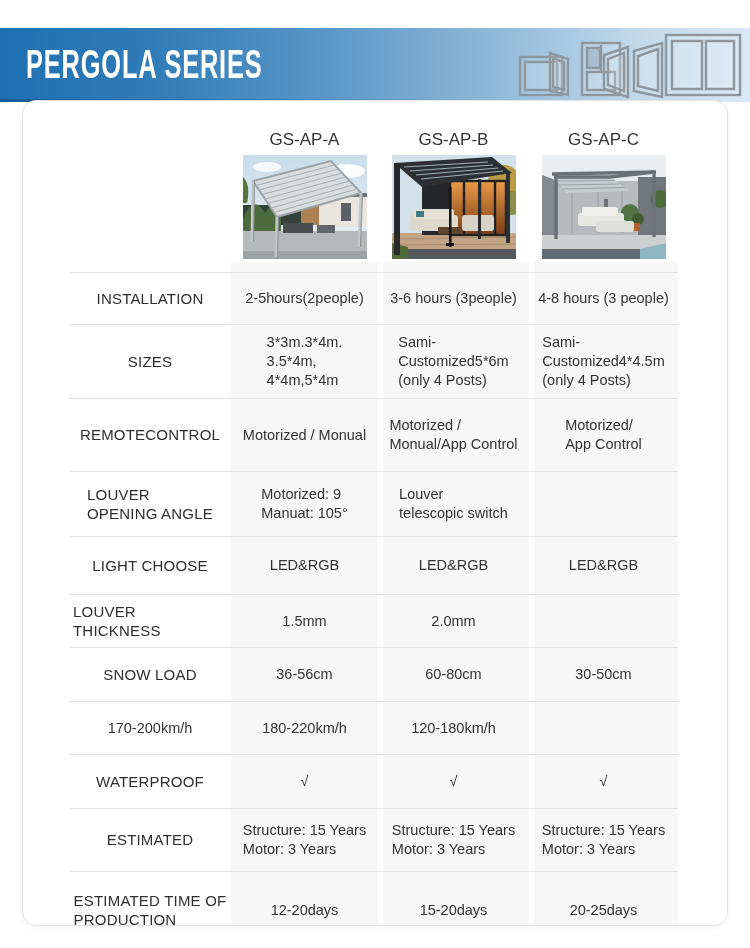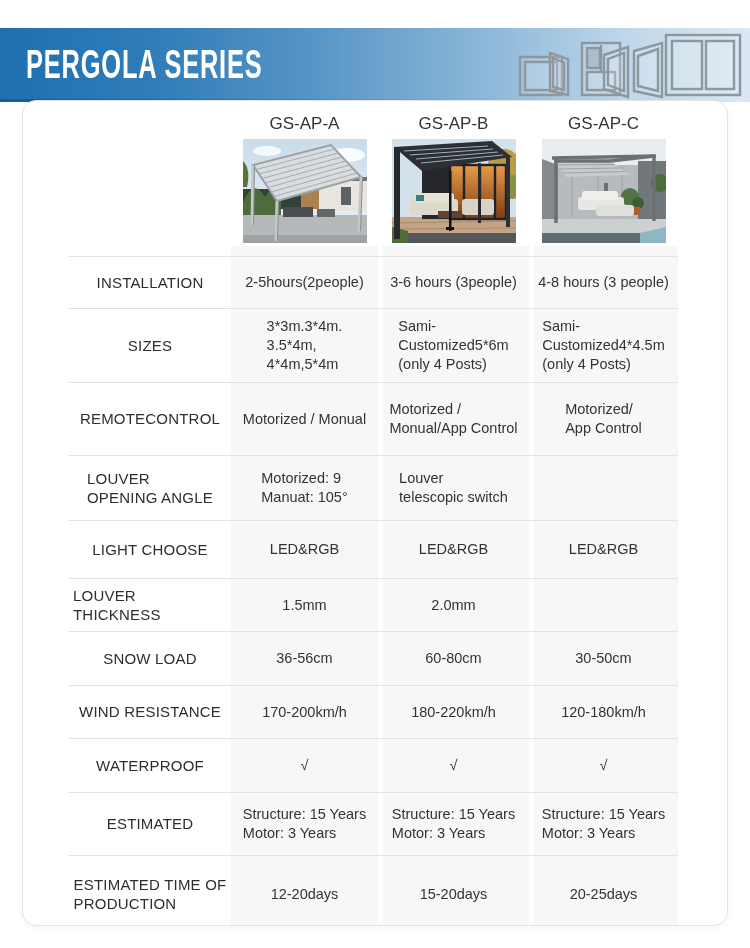--- a/index.html
+++ b/index.html
@@ -27,21 +27,21 @@
   .banner-windows{position:absolute;right:6px;top:3px;}
   
   .card{
     box-sizing:border-box;position:absolute;left:22px;top:100px;
     width:706px;height:826px;background:#fff;
     border:1px solid #e4e4e4;border-radius:14px;
     box-shadow:0 2px 6px rgba(0,0,0,0.04);
     padding:8px 0 0 46px;overflow:hidden;
   }
   .grid-cols{display:grid;grid-template-columns:162px 147px 151px 149px;width:609px;}
-  .product-head{display:flex;flex-direction:column;align-items:center;}
+  .product-head{display:flex;flex-direction:column;align-items:center;margin-top:16px;}
   .product-name{
     font-size:17px;color:#333;height:30px;display:flex;align-items:center;justify-content:center;
   }
   .product-photo{width:124px;height:104px;display:block;}
   .table-body{
     width:609px;margin-top:3px;padding-top:10px;
     background:linear-gradient(90deg,
       #ffffff 0px,#ffffff 162px,
       #f7f7f8 162px,#f7f7f8 309px,
       #ffffff 309px,#ffffff 314px,
@@ -285,21 +285,20 @@
     </div>
 
     <div class="grid-cols row" style="height:53px">
       <div class="cell label">SNOW LOAD</div>
       <div class="cell">36-56cm</div>
       <div class="cell">60-80cm</div>
       <div class="cell">30-50cm</div>
     </div>
 
     <div class="grid-cols row" style="height:52px">
-      <div class="cell label">WIND RESISTANCE</div>
       <div class="cell">170-200km/h</div>
       <div class="cell">180-220km/h</div>
       <div class="cell">120-180km/h</div>
     </div>
 
     <div class="grid-cols row" style="height:53px">
       <div class="cell label">WATERPROOF</div>
       <div class="cell">√</div>
       <div class="cell">√</div>
       <div class="cell">√</div>

